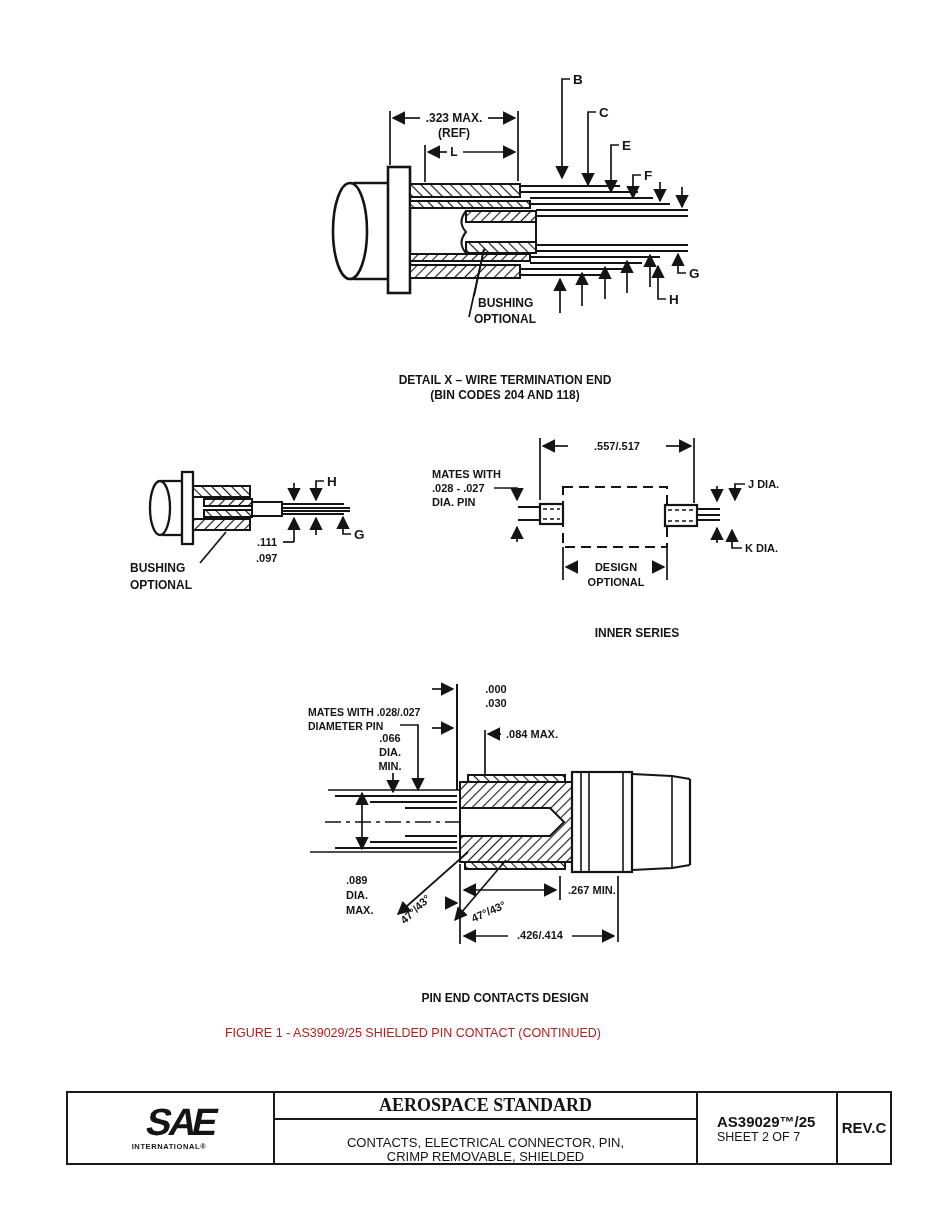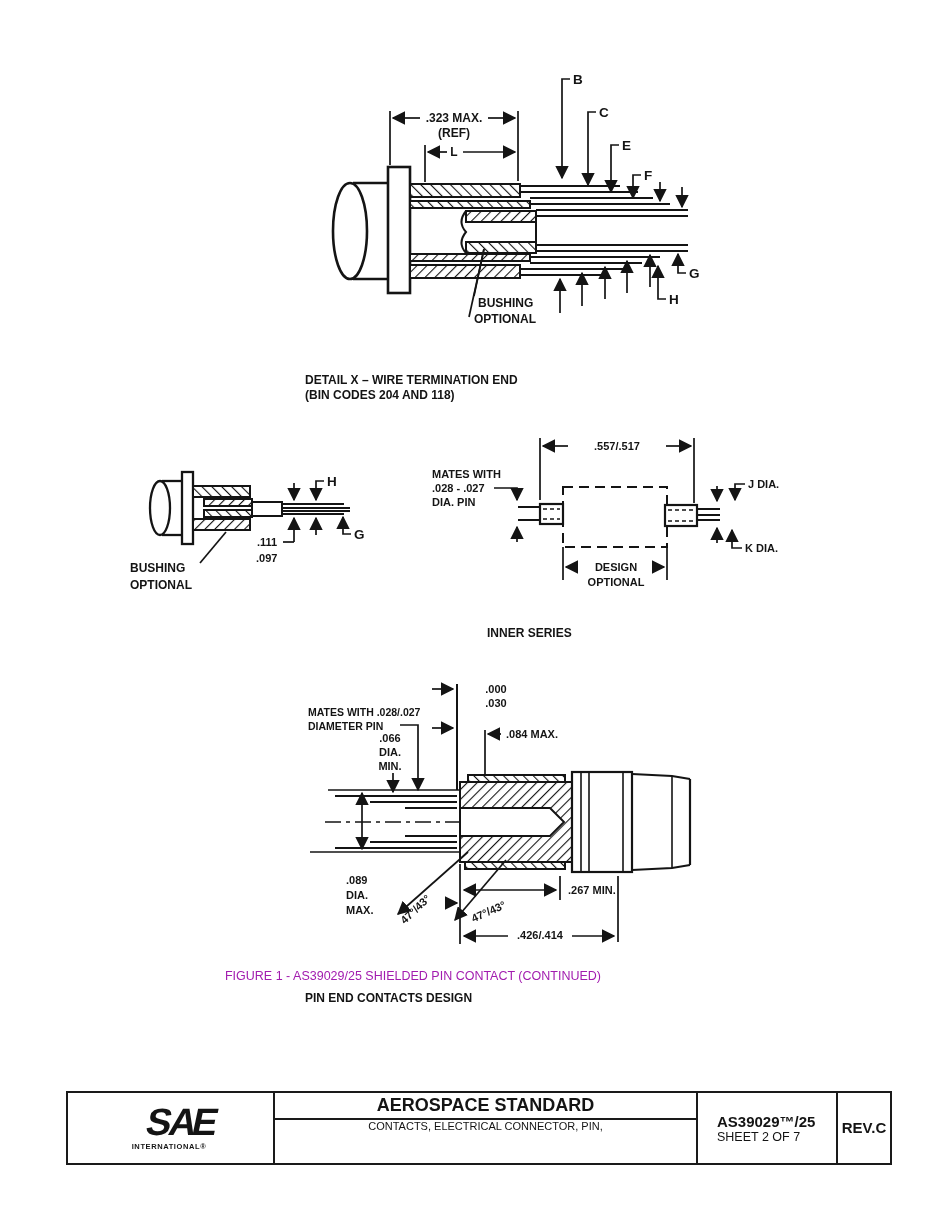--- a/index.html
+++ b/index.html
@@ -9,33 +9,33 @@
   
   svg text{font-family:"Liberation Sans",sans-serif;font-weight:bold;fill:#141414;}
   .t10{font-size:10.5px}.t11{font-size:11px}.t12{font-size:12px}.t13{font-size:13.5px}
   .mid{text-anchor:middle}
   .sh{fill:#fff;stroke:#141414;}
   .ha{fill:url(#hx);stroke:#141414;stroke-width:2;}
   .ha2{fill:url(#hx2);stroke:#141414;stroke-width:2;}
   .ln{stroke:#141414;fill:none;}
   .w{stroke:#141414;stroke-width:2;}
   .d{stroke:#141414;stroke-width:1.7;fill:none;}
-  .cap{position:absolute;font-weight:bold;font-size:12px;line-height:15px;}
-  .figcap{position:absolute;left:0;top:969px;width:826px;text-align:center;
-          font-size:12.5px;color:#a21caf;}
+  .cap{position:absolute;text-align:center;font-weight:bold;font-size:12px;line-height:15px;}
+  .figcap{position:absolute;left:0;top:1026px;width:826px;text-align:center;
+          font-size:12.5px;color:#b91c1c;}
   
   .footer{position:absolute;left:66px;top:1091px;width:822px;height:70px;
           border:2px solid #1a1a1a;display:flex;background:#fff;}
   .fcell{border-left:2px solid #1a1a1a;box-sizing:border-box;}
   .logo-cell{width:205px;display:flex;align-items:center;justify-content:center;}
   .title-cell{flex:1;display:flex;flex-direction:column;}
   .title-row{border-bottom:2px solid #1a1a1a;text-align:center;font-weight:bold;
-             font-size:18px;padding:2px 0 2px;}
-  .sub-rows{flex:1;display:flex;flex-direction:column;justify-content:flex-start;
-            text-align:center;font-size:11px;line-height:13.5px;}
+             font-size:18px;padding:2px 0 2px;font-family:Liberation Serif, serif;}
+  .sub-rows{flex:1;display:flex;flex-direction:column;justify-content:flex-end;
+            text-align:center;font-size:13px;line-height:13.5px;}
   .doc-cell{width:140px;display:flex;flex-direction:column;justify-content:center;padding-left:19px;}
   .doc-num{font-weight:bold;font-size:15px;}
   .doc-sheet{font-size:12.5px;margin-top:0;}
   .rev-cell{width:54px;display:flex;flex-direction:row;justify-content:center;
             align-items:center;font-weight:bold;font-size:15px;line-height:18px;}
 </style>
 </head>
 <body>
 
 <div class="page">
@@ -314,20 +314,21 @@
           <text x="63" y="33" fill="#1e3f97">A</text>
           <text x="86" y="33" fill="#1c79c4">E</text>
         </g>
         <text x="58" y="47" class="mid" style="font-size:7.5px;letter-spacing:0.6px" fill="#1c75bc">INTERNATIONAL®</text>
       </svg>
     </div>
     <div class="fcell title-cell">
       <div class="title-row">AEROSPACE STANDARD</div>
       <div class="sub-rows">
         <div>CONTACTS, ELECTRICAL CONNECTOR, PIN,</div>
+        <div>CRIMP REMOVABLE, SHIELDED</div>
       </div>
     </div>
     <div class="fcell doc-cell">
       <div class="doc-num">AS39029™/25</div>
       <div class="doc-sheet">SHEET 2 OF 7</div>
     </div>
     <div class="fcell rev-cell">
       <div>REV.</div>
       <div>C</div>
     </div>

